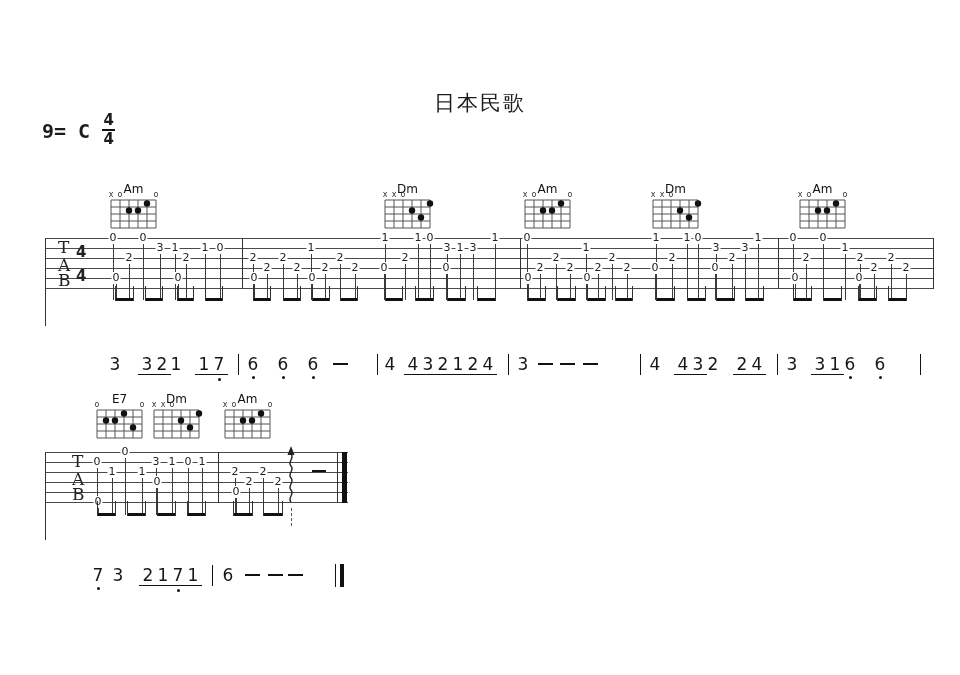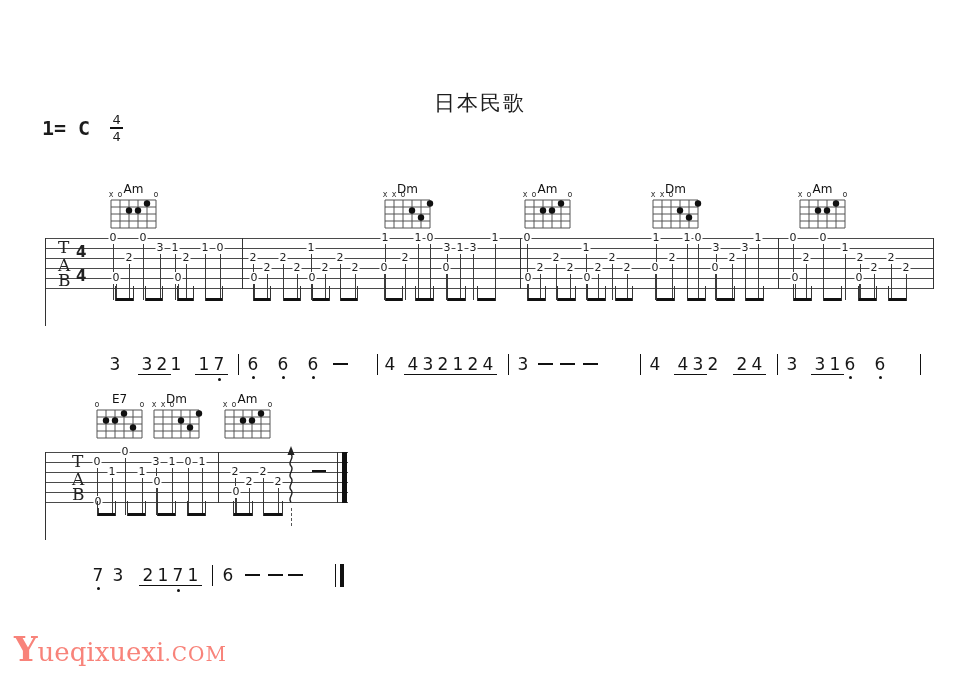--- a/index.html
+++ b/index.html
@@ -3,22 +3,22 @@
 <meta charset="utf-8">
 <style>
   html,body{margin:0;padding:0;background:#fff;}
   #sheet{position:relative;width:960px;height:675px;background:#ffffff;overflow:hidden;
          color:#1c1c1c;font-family:"DejaVu Sans",sans-serif;}
   .title{position:absolute;top:42px;left:0;width:100%;text-align:center;
          font-size:34px;font-weight:bold;letter-spacing:3px;}
   .subtitle{position:absolute;top:89px;left:0;width:100%;text-align:center;font-size:21px;letter-spacing:2px;}
   .keysig{position:absolute;left:42px;top:113px;font-size:20px;font-weight:bold;
           font-family:"DejaVu Sans Mono",monospace;}
-  .frac{display:inline-block;vertical-align:-6px;margin-left:20px;text-align:center;
-        font-size:13px;line-height:1.0;font-weight:normal;font-family:"DejaVu Sans",sans-serif;}
+  .frac{display:inline-block;vertical-align:-6px;margin-left:12px;text-align:center;
+        font-size:15px;line-height:1.0;font-weight:bold;font-family:"DejaVu Sans",sans-serif;}
   .frac .fbar{display:block;height:2px;background:#111;width:13px;margin:1px auto;}
   
   .hline{position:absolute;height:1px;background:#4a4a4a;}
   .vline{position:absolute;width:1px;background:#333;}
   .thick{width:5px;background:#111;}
   .tab-note{position:absolute;font-size:11px;line-height:12px;background:#fff;
             padding:0 1px;transform:translateX(-50%);color:#222;}
   .beam{position:absolute;height:3px;background:#111;}
   .clef{position:absolute;font-family:"DejaVu Serif",serif;font-size:17px;color:#222;}
   .timesig{position:absolute;font-size:15px;font-weight:bold;color:#222;}
@@ -38,21 +38,21 @@
   .qupu-mark{vertical-align:-2px;margin:0 3px 0 8px;}
   .qupu-dark{font-size:15px;font-weight:bold;font-style:italic;vertical-align:3px;}
   .qupu-red{font-size:15px;font-weight:bold;font-style:italic;vertical-align:3px;}
 </style>
 </head>
 <body>
 
 <div id="sheet">
   <div class="subtitle">日本民歌</div>
 
-  <div class="keysig"><span>1= C</span><span class="frac"><span>4</span><span class="fbar"></span><span>4</span></span>
+  <div class="keysig"><span>9= C</span><span class="frac"><span>4</span><span class="fbar"></span><span>4</span></span>
   </div>
 
   <div id="music-layer">
       <div class="chord-label" style="position: absolute; left: 105px; top: 182px; width: 57px;">Am</div>
       <svg width="54" height="44" style="position: absolute; overflow: visible; left: 107px; top: 188px;">
         <line x1="4" y1="12" x2="4" y2="40" stroke="#555" stroke-width="1"></line>
         <line x1="13" y1="12" x2="13" y2="40" stroke="#555" stroke-width="1"></line>
         <line x1="22" y1="12" x2="22" y2="40" stroke="#555" stroke-width="1"></line>
         <line x1="31" y1="12" x2="31" y2="40" stroke="#555" stroke-width="1"></line>
         <line x1="40" y1="12" x2="40" y2="40" stroke="#555" stroke-width="1"></line>
@@ -540,16 +540,14 @@
       <div class="jp u" style="position: absolute; left: 184px; top: 566px;">1</div>
       <div class="jp-bar" style="position: absolute; left: 212px; top: 565px; height: 21px;"></div>
       <div class="jp" style="position: absolute; left: 219px; top: 566px;">6</div>
       <div class="jp-dash" style="position: absolute; left: 245px; top: 574px; width: 15px;"></div>
       <div class="jp-dash" style="position: absolute; left: 268px; top: 574px; width: 15px;"></div>
       <div class="jp-dash" style="position: absolute; left: 288px; top: 574px; width: 15px;"></div>
       <div class="jp-bar" style="position: absolute; left: 335px; top: 564px; height: 23px;"></div>
       <div class="jp-bar" style="position: absolute; left: 340px; top: 564px; height: 23px; width: 4px;"></div>
     </div>
 
-  <div class="footer-left" style="color: rgb(248, 131, 122);"><span class="y">Y</span><span class="rest">ueqixuexi</span><span class="com">.COM</span>
-  </div>
 
 </div>
 
 </body></html>

